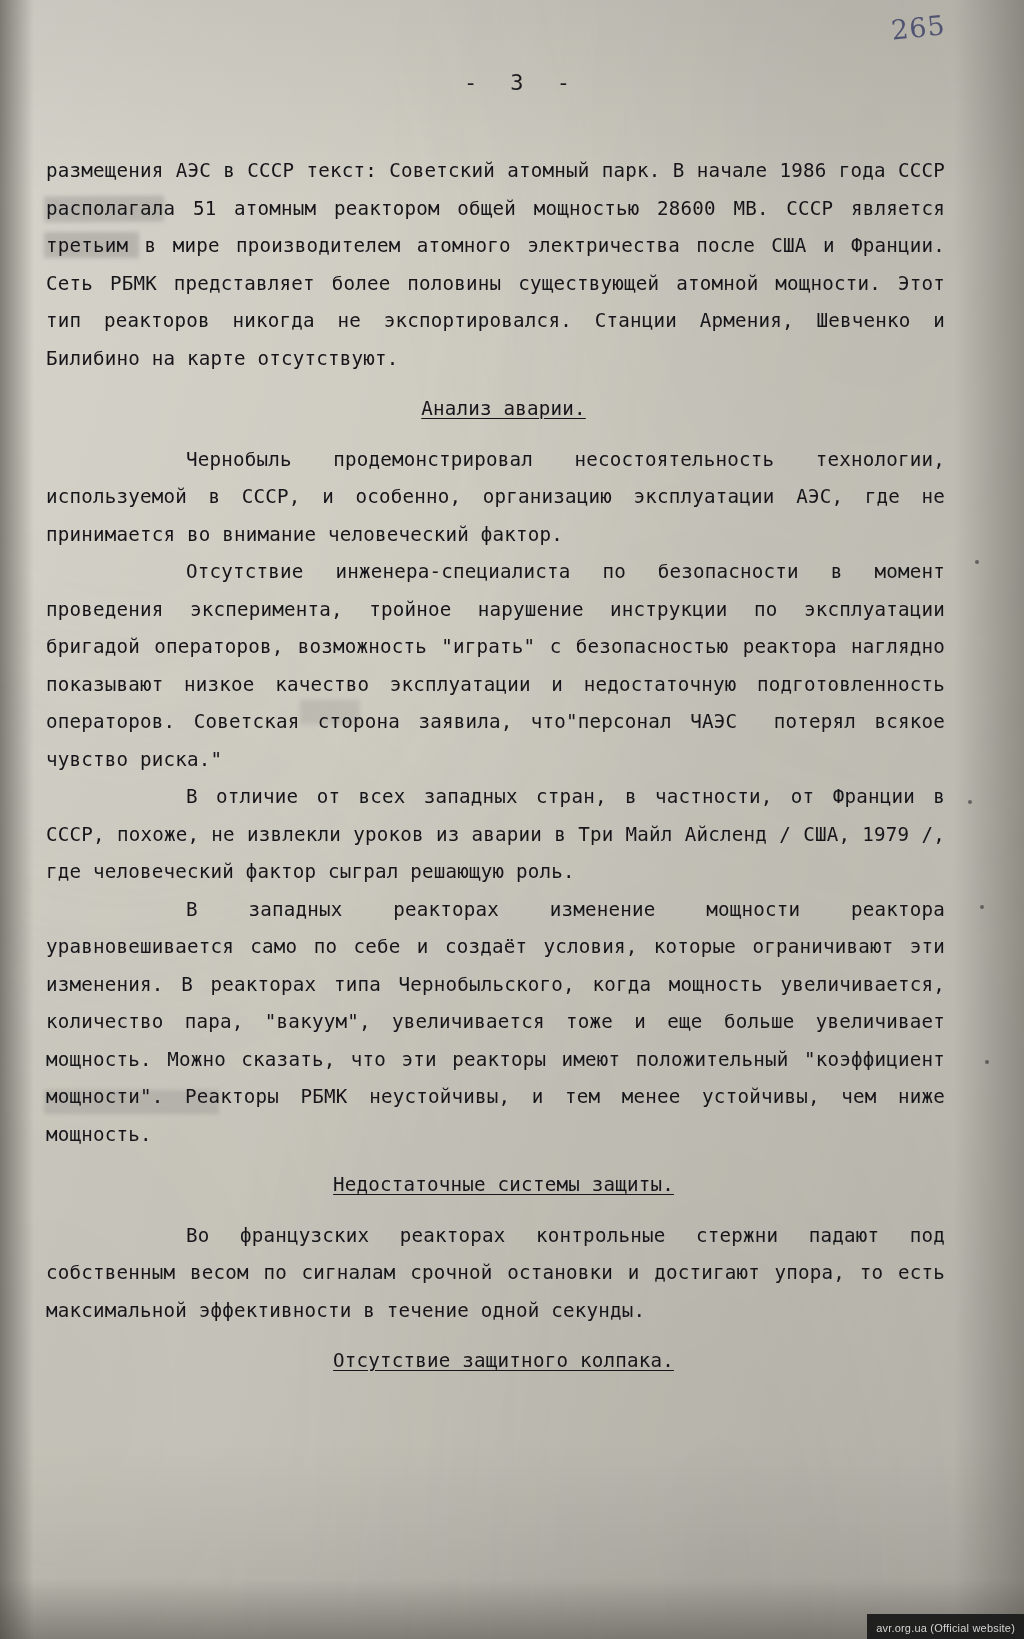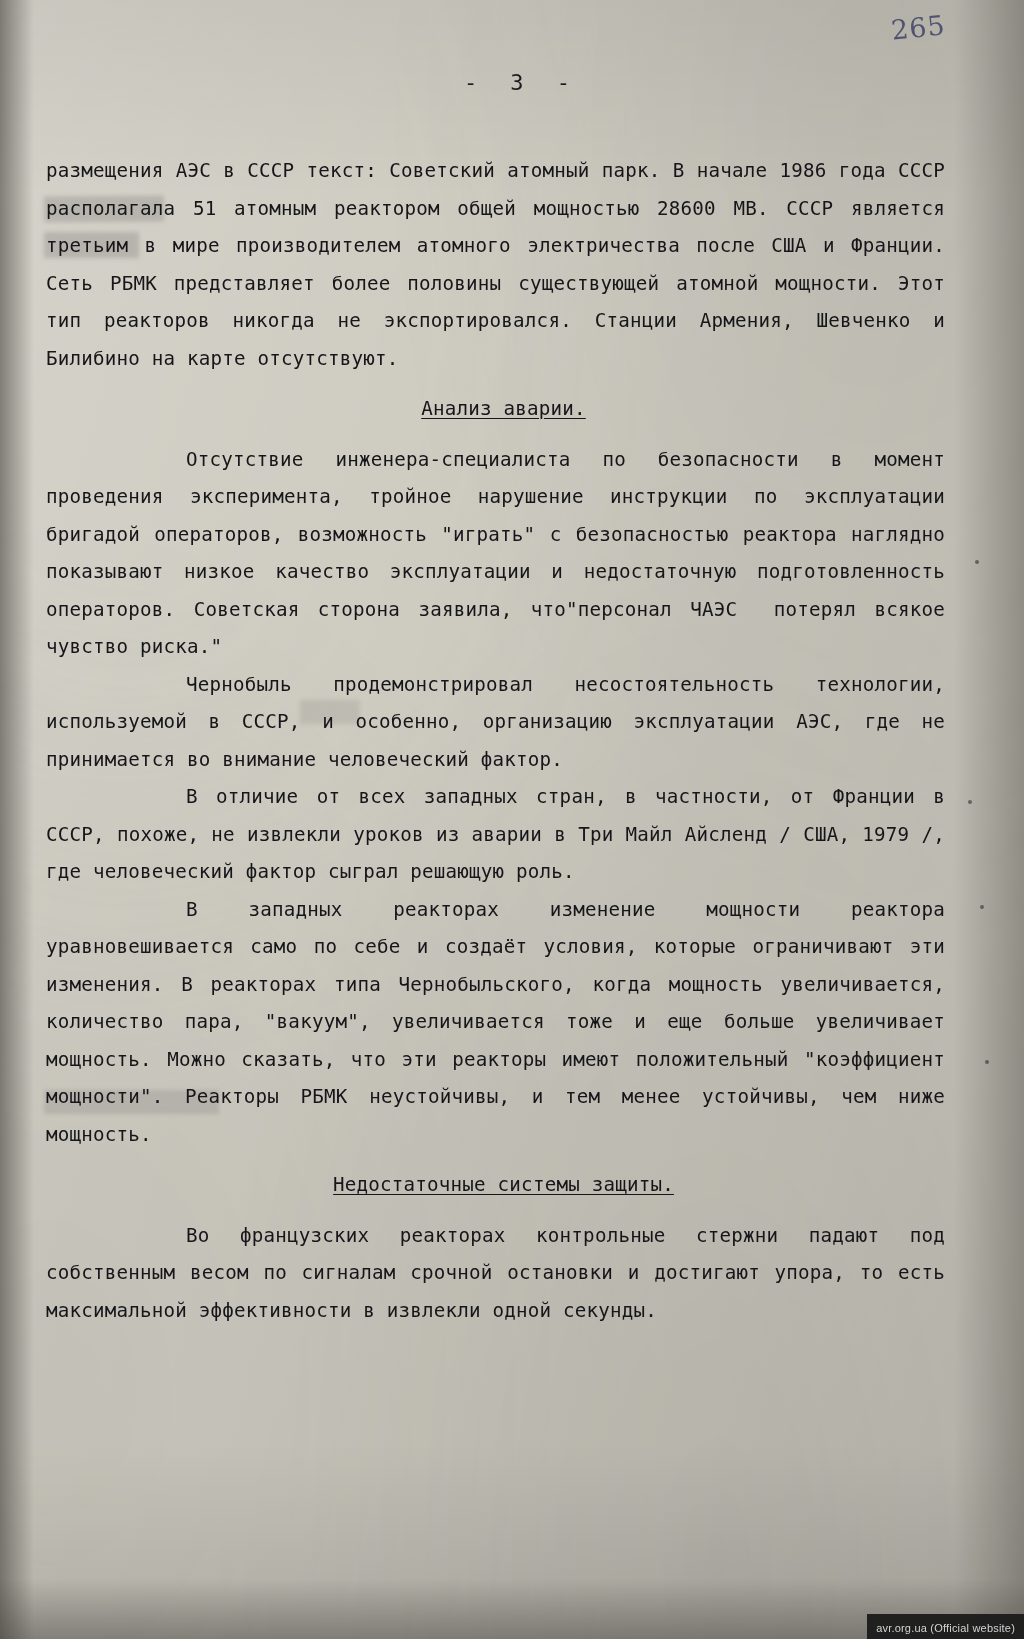--- a/index.html
+++ b/index.html
@@ -159,22 +159,23 @@
   <div class="specks" style="left:980px; top:905px;"></div>
   <div class="specks" style="left:985px; top:1060px;"></div>
 
   <div class="archive-number">265</div>
 
   <div class="page-number">- 3 -</div>
 
   <div class="body-text">
     <p class="para">размещения АЭС в СССР текст: Советский атомный парк. В начале 1986 года СССР располагала 51 атомным реактором общей мощностью 28600 МВ. СССР является третьим в мире производителем атомного электричества после США и Франции. Сеть РБМК представляет более половины существующей атомной мощности. Этот тип реакторов никогда не экспортировался. Станции Армения, Шевченко и Билибино на карте отсутствуют.</p>
     <p class="heading">Анализ аварии.</p>
+    <p class="para indent">Чернобыль продемонстрировал несостоятельность технологии, используемой в СССР, и особенно, организацию эксплуатации АЭС, где не принимается во внимание человеческий фактор.</p>
     <p class="para indent">Отсутствие инженера-специалиста по безопасности в момент проведения эксперимента, тройное нарушение инструкции по эксплуатации бригадой операторов, возможность "играть" с безопасностью реактора наглядно показывают низкое качество эксплуатации и недостаточную подготовленность операторов. Советская сторона заявила, что"персонал ЧАЭС  потерял всякое чувство риска."</p>
-    <p class="para indent">Чернобыль продемонстрировал несостоятельность технологии, используемой в СССР, и особенно, организацию эксплуатации АЭС, где не принимается во внимание человеческий фактор.</p>
     <p class="para indent">В отличие от всех западных стран, в частности, от Франции в СССР, похоже, не извлекли уроков из аварии в Три Майл Айсленд / США, 1979 /, где человеческий фактор сыграл решающую роль.</p>
     <p class="para indent">В западных реакторах изменение мощности реактора уравновешивается само по себе и создаёт условия, которые ограничивают эти изменения. В реакторах типа Чернобыльского, когда мощность увеличивается, количество пара, "вакуум", увеличивается тоже и еще больше увеличивает мощность. Можно сказать, что эти реакторы имеют положительный "коэффициент мощности". Реакторы РБМК неустойчивы, и тем менее устойчивы, чем ниже мощность.</p>
     <p class="heading">Недостаточные системы защиты.</p>
-    <p class="para indent">Во французских реакторах контрольные стержни падают под собственным весом по сигналам срочной остановки и достигают упора, то есть максимальной эффективности в извлекли одной секунды.</p>
+    <p class="para indent">Во французских реакторах контрольные стержни падают под собственным весом по сигналам срочной остановки и достигают упора, то есть максимальной эффективности в течение одной секунды.</p>
+    <p class="heading">Отсутствие защитного колпака.</p>
   </div>
 
   <div class="watermark">avr.org.ua (Official website)</div>
 </div>
 
 </body></html>

